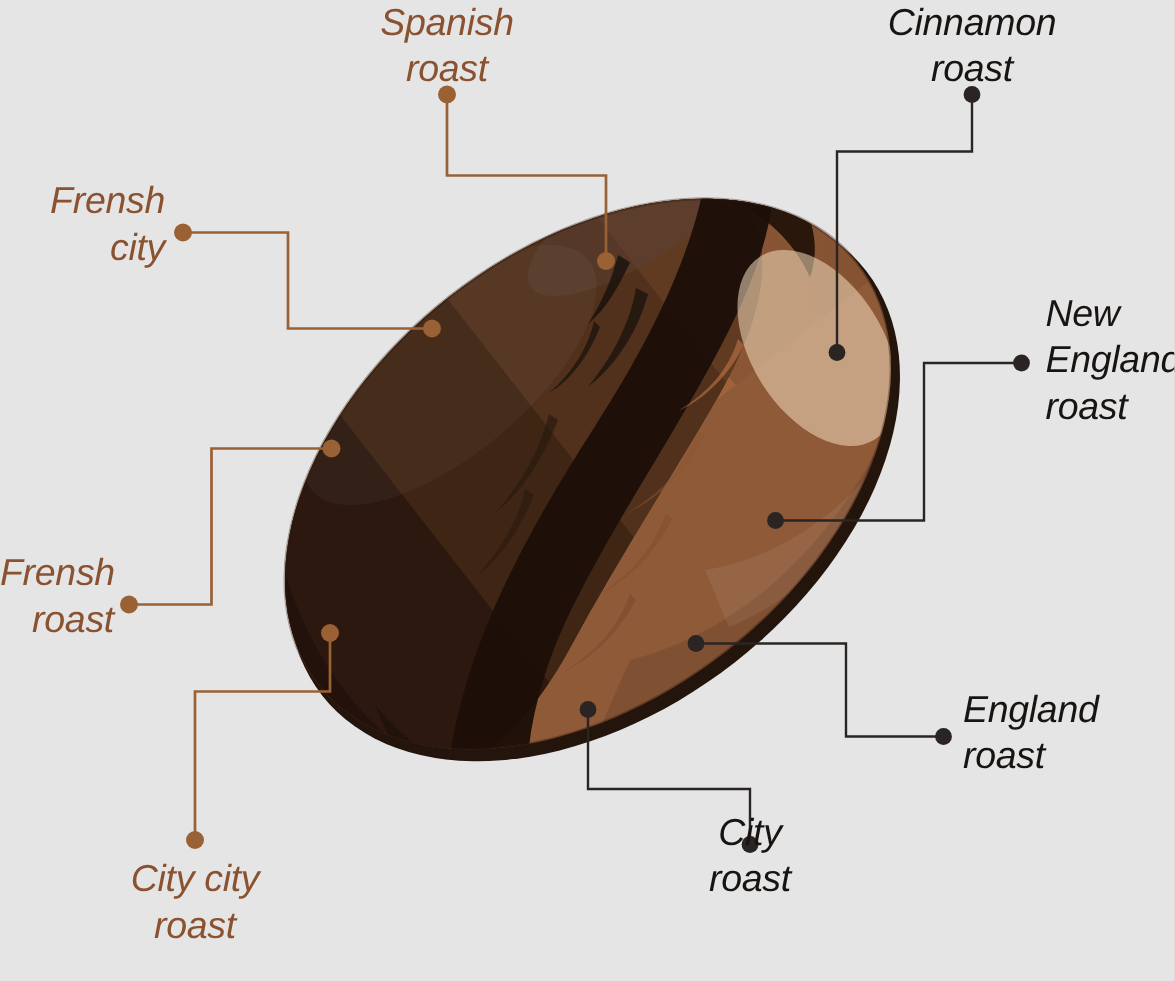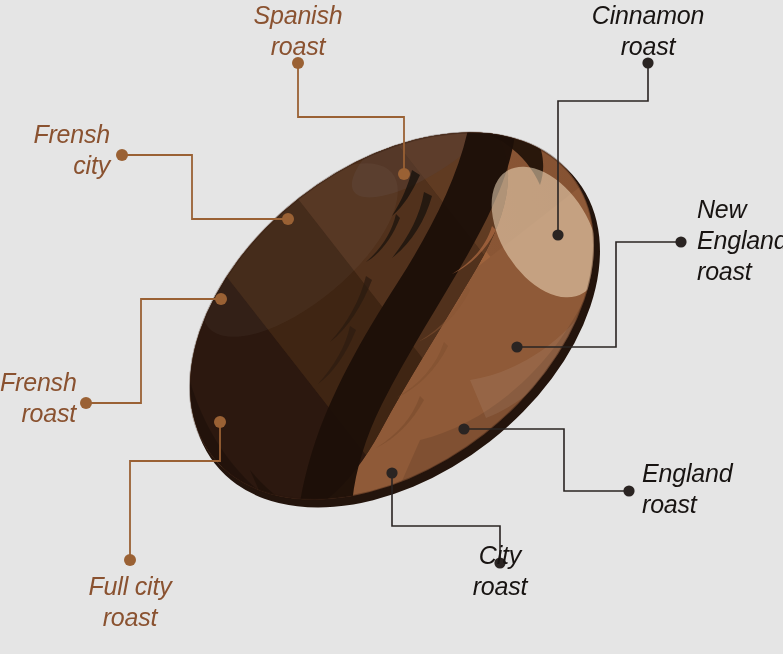--- a/index.html
+++ b/index.html
@@ -260,19 +260,19 @@
   <div class="label dark left-align" style="left:697px; top:194px; width:100px;">New
 England
 roast</div>
 
   <div class="label brown right-align" style="left:0px; top:367px; width:76px;">Frensh
 roast</div>
 
   <div class="label dark left-align" style="left:642px; top:458px; width:140px;">England
 roast</div>
 
-  <div class="label brown center-align" style="left:74px; top:571px; width:112px;">Full city
+  <div class="label brown center-align" style="left:74px; top:571px; width:112px;">City city
 roast</div>
 
   <div class="label dark center-align" style="left:450px; top:540px; width:100px;">City
 roast</div>
 
 </div>
 
 </body></html>

